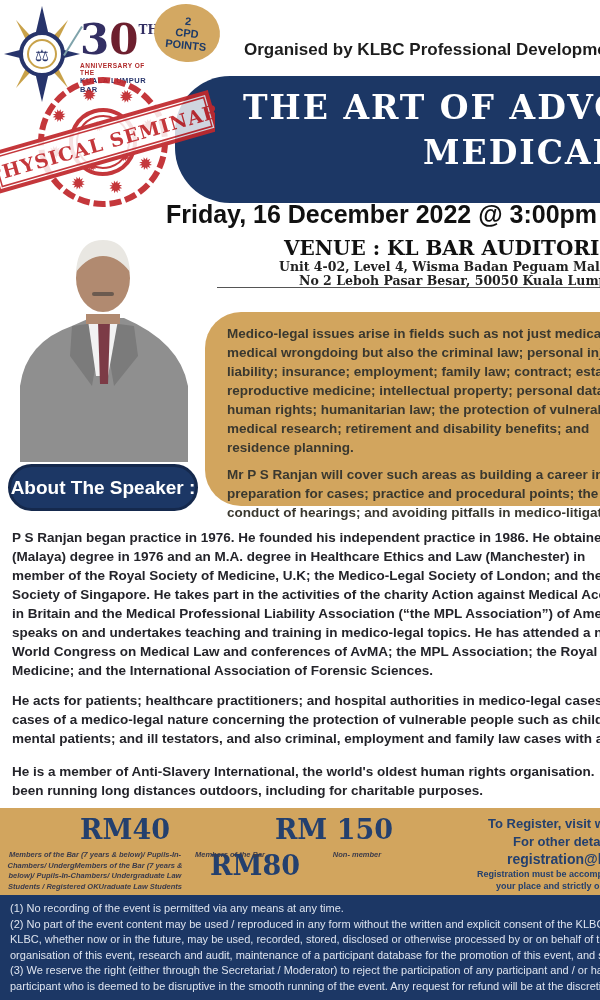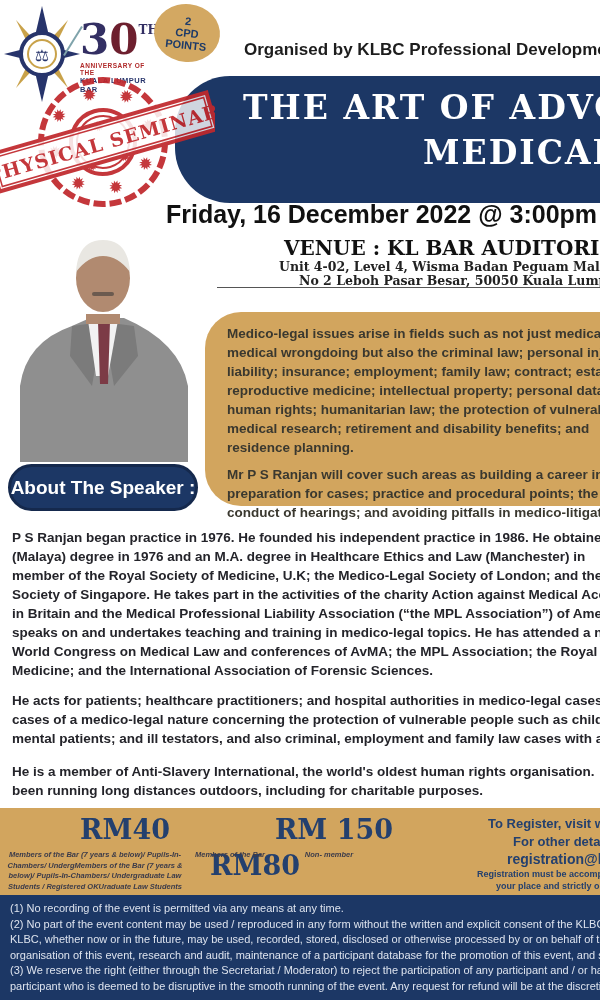--- a/index.html
+++ b/index.html
@@ -48,21 +48,21 @@
   .bio{left:12px;top:528px;width:840px;}
   .bio .line{font-size:13.5px;font-weight:600;color:#24242a;line-height:19px;}
   .bio-p2{margin-top:11px;} .bio-p3{margin-top:14px;}
 
   
   .band{left:0;top:808px;width:875px;height:87px;background:#d2a55e;}
   .price{position:absolute;top:6px;font-family:"DejaVu Serif",serif;font-weight:bold;font-size:27px;color:#24406e;text-align:right;}
   .sub{position:absolute;top:42px;font-size:7.5px;font-weight:bold;font-style:italic;color:#3b3b4a;text-align:center;line-height:10.5px;}
   .tier1 .price{left:20px;width:150px;} .tier1 .sub{left:5px;width:180px;}
   .tier2 .price{left:160px;width:140px;margin-top:36px;} .tier2 .sub{left:160px;width:140px;}
-  .tier3 .price{left:263px;width:130px;} .tier3 .sub{left:264px;width:130px;}
+  .tier3 .price{left:263px;width:130px;} .tier3 .sub{left:292px;width:130px;}
   .reg{position:absolute;top:0;left:0;}
   .reg .line{position:absolute;color:#24406e;white-space:nowrap;}
   .reg .r1{left:488px;top:8px;font-size:13px;font-weight:bold;}
   .reg .r2{left:513px;top:26px;font-size:13px;font-weight:bold;}
   .reg .r3{left:507px;top:43px;font-size:14px;font-weight:bold;}
   .reg .r4{left:477px;top:61px;font-size:9px;font-weight:600;}
   .reg .r5{left:496px;top:73px;font-size:9px;font-weight:600;}
 
   
   .footer{left:0;top:895px;width:875px;height:105px;background:#1c3765;padding:6px 10px;box-sizing:border-box;}

